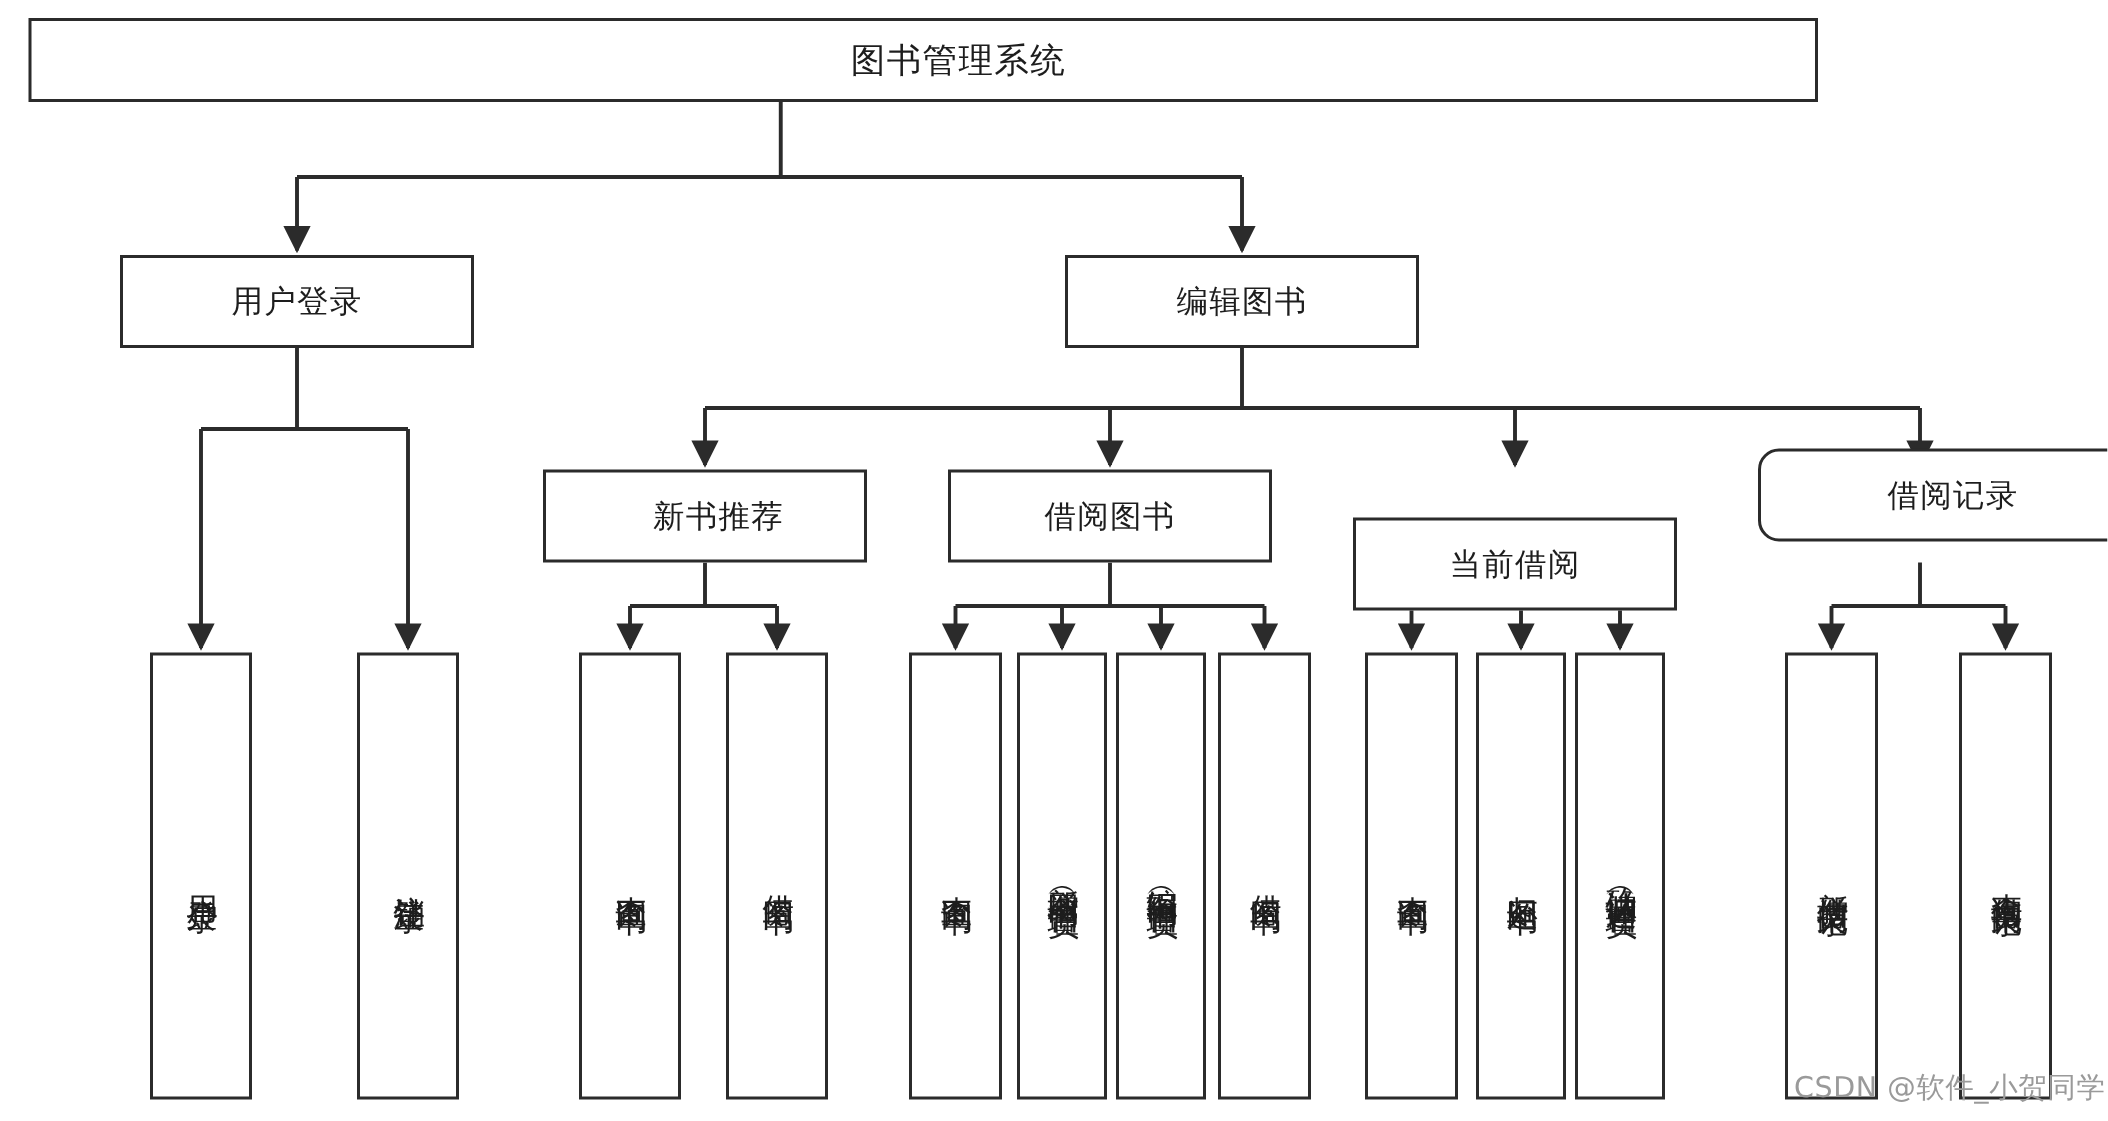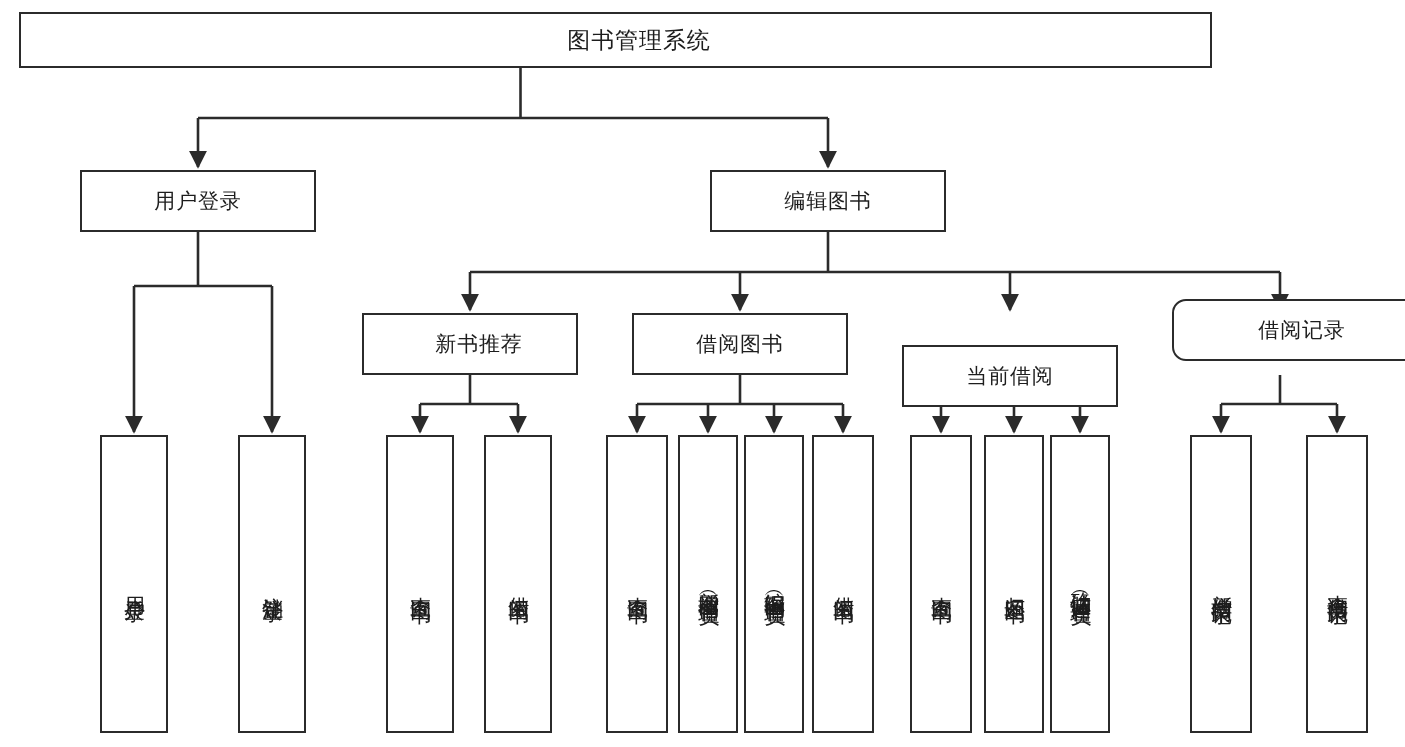--- a/index.html
+++ b/index.html
@@ -169,14 +169,15 @@
         <span class="label">确认归还（管理员）</span>
       </div>
       <div class="node leaf" style="left: 1190px; top: 435px; width: 62px; height: 298px;">
         <span class="label">新增借阅记录</span>
       </div>
       <div class="node leaf" style="left: 1306px; top: 435px; width: 62px; height: 298px;">
         <span class="label">查询借阅记录</span>
       </div>
     </div>
 
+  <div class="watermark" style="left: 1196px; top: 712px;">CSDN @软件_小贺同学</div>
 
 </div>
 
 </body></html>

